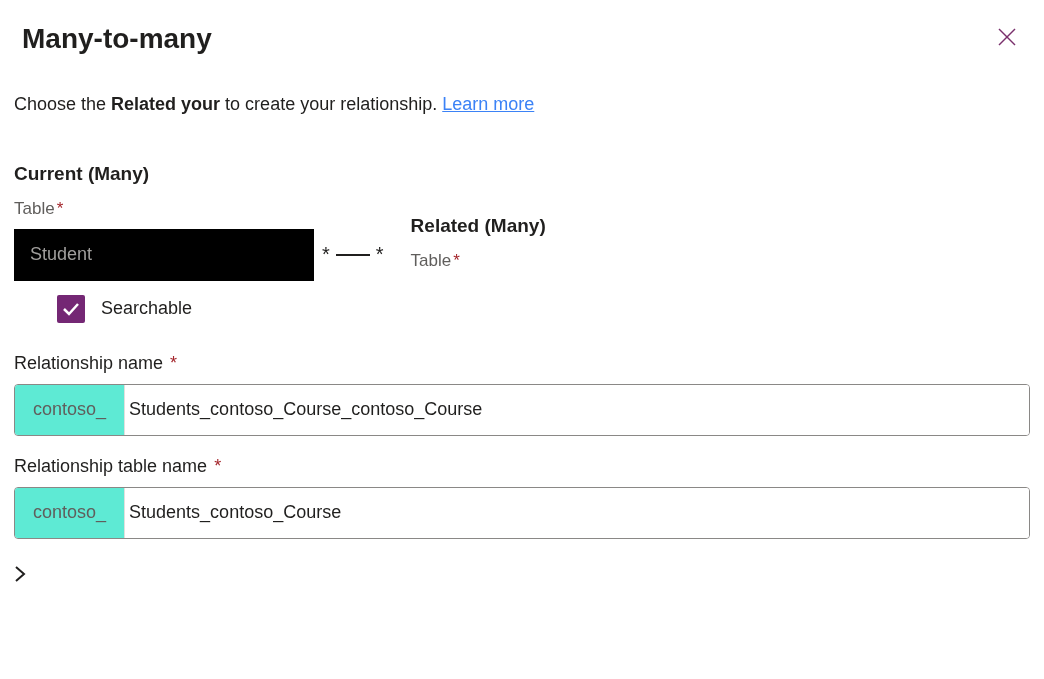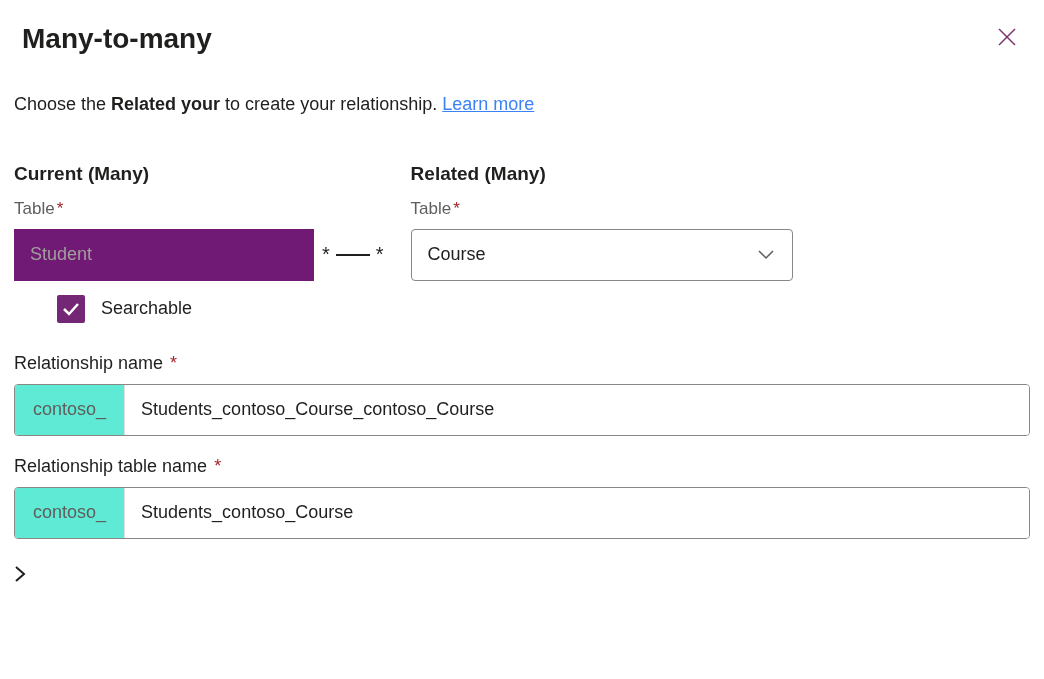--- a/index.html
+++ b/index.html
@@ -57,21 +57,21 @@
     margin-bottom: 14px;
   }
   .field-label {
     font-size: 17px;
     color: #605e5c;
     margin-bottom: 10px;
   }
   .req { color: #a4262c; margin-left: 2px; }
   .readonly-box {
     height: 52px;
-    background: #701a75;
+    background: #000000;
     display: flex;
     align-items: center;
     padding: 0 16px;
     font-size: 18px;
     color: #a19f9d;
     border: none;
   }
   .relation-connector {
     display: flex;
     align-items: center;
@@ -145,21 +145,21 @@
     align-items: center;
     padding: 0 18px;
     font-size: 18px;
     color: #605e5c;
     border-right: 1px solid #e1dfdd;
   }
   .text-input {
     flex: 1;
     border: none;
     outline: none;
-    padding: 0 16px;
+    padding: 0 4px;
     font-size: 18px;
     font-family: inherit;
     color: #201f1e;
   }
   .advanced-row {
     display: flex;
     align-items: center;
     margin-top: 26px;
     cursor: pointer;
     font-size: 20px;
@@ -199,26 +199,20 @@
     <span>*</span>
     <span class="dash"></span>
     <span>*</span>
   </div>
 
   <div class="table-col" style="width:auto; margin-left:19px;">
     <div class="col-heading">Related (Many)</div>
     <div class="field-label">
       <span>Table</span><span class="req">*</span>
     </div>
-    <div class="select-wrap">
-      <span>Course</span>
-      <svg class="select-chevron" viewBox="0 0 16 10" fill="none" stroke="#605e5c" stroke-width="1.5">
-        <polyline points="1,1 8,8 15,1"></polyline>
-      </svg>
-    </div>
   </div>
 </div>
 
 <div class="checkbox-row">
   <div class="checkbox">
     <svg viewBox="0 0 16 14" fill="none" stroke="#ffffff" stroke-width="2.5">
       <polyline points="1,7 6,12 15,2"></polyline>
     </svg>
   </div>
   <span class="checkbox-label">Searchable</span>

